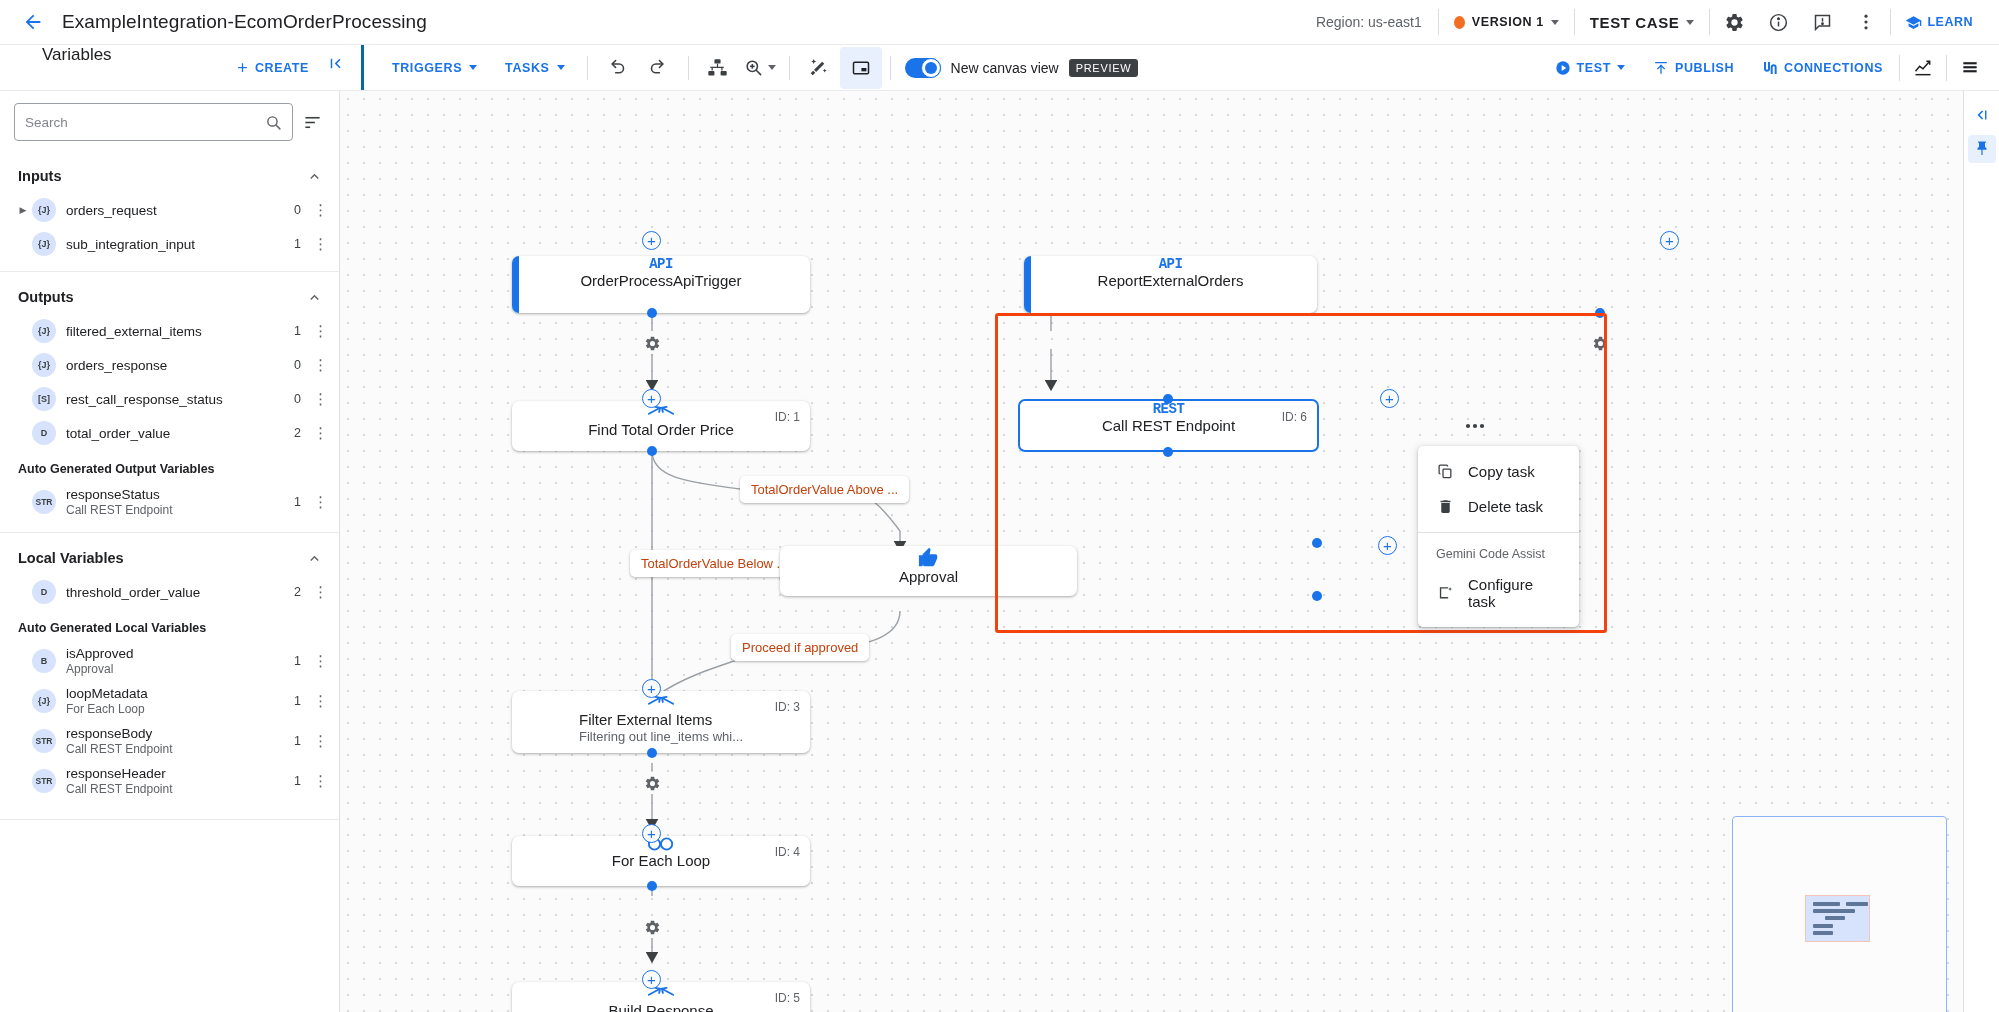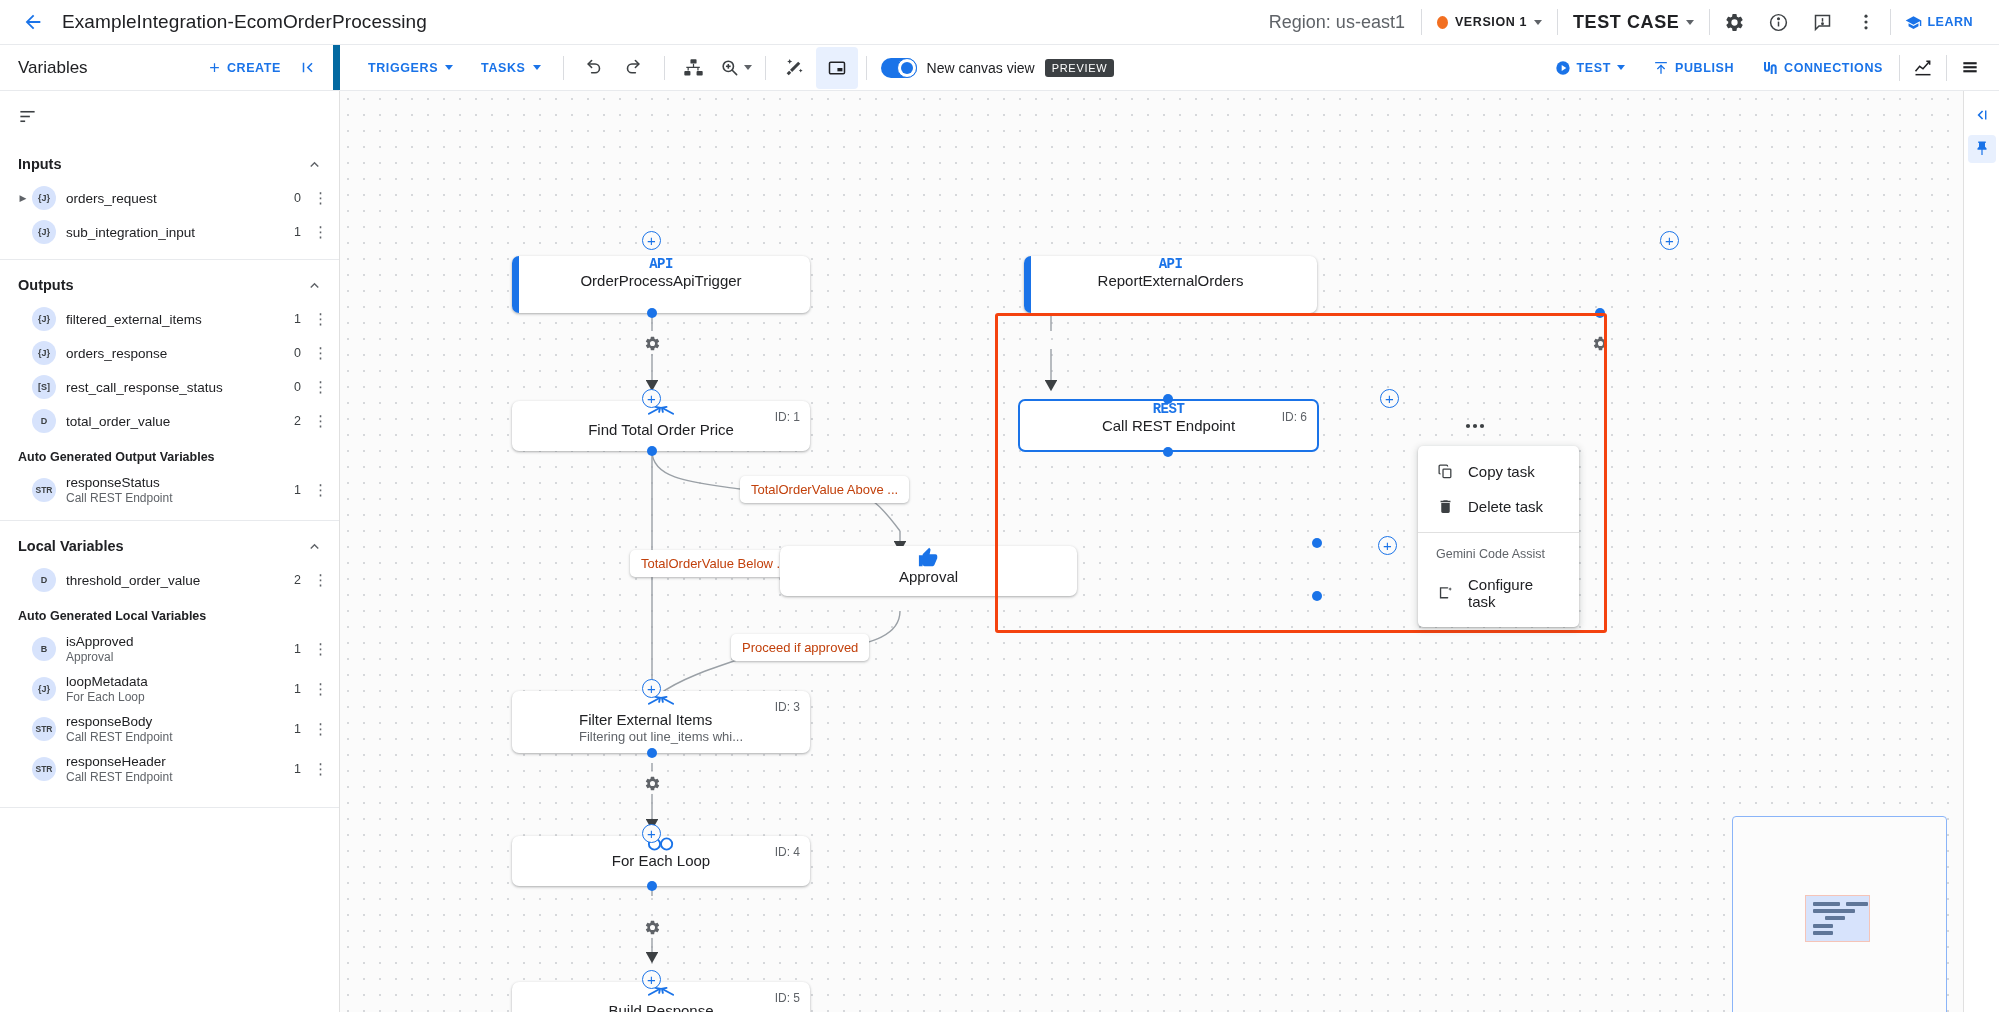--- a/index.html
+++ b/index.html
@@ -18,38 +18,38 @@
     background: #fff;
     border-bottom: 1px solid #e8eaed;
     padding: 0 14px 0 18px;
   }
   .back-arrow {
     width: 30px; height: 30px; display: flex; align-items: center; justify-content: center;
     color: #1a73e8; font-size: 22px; cursor: pointer; margin-right: 14px;
   }
   .app-title { font-size: 19px; color: #202124; letter-spacing: .1px; }
   .topbar-right { margin-left: auto; display: flex; align-items: center; gap: 0; height: 100%; }
-  .region-label { font-size: 18px; color: #5f6368; padding: 0 14px; white-space: nowrap; }
+  .region-label { font-size: 14px; color: #5f6368; padding: 0 14px; white-space: nowrap; }
   .vdivider { width: 1px; height: 26px; background: #dadce0; margin: 0 2px; }
   .ver-btn {
     display: flex; align-items: center; gap: 7px;
     font-size: 12.5px; font-weight: bold; color: #202124; letter-spacing: .6px;
     padding: 0 13px; cursor: pointer; height: 100%;
   }
   .ver-dot { width: 11px; height: 13px; border-radius: 50%; background: #f26f21; display:inline-block; }
   .caret { width: 0; height: 0; border-left: 4px solid transparent; border-right: 4px solid transparent; border-top: 5px solid #5f6368; display:inline-block; }
   .caret.blue { border-top-color: #1a73e8; }
-  .testcase-btn { display: flex; align-items: center; gap: 7px; font-size: 18px; font-weight: bold; color: #202124; letter-spacing: .6px; padding: 0 13px; cursor: pointer; }
+  .testcase-btn { display: flex; align-items: center; gap: 7px; font-size: 15px; font-weight: bold; color: #202124; letter-spacing: .6px; padding: 0 13px; cursor: pointer; }
   .icon-btn { width: 44px; height: 44px; display:flex; align-items:center; justify-content:center; cursor:pointer; color:#3c4043; }
   .icon-btn svg { display:block; }
   .learn-btn { display:flex; align-items:center; gap:5px; color:#1a73e8; font-size:12.5px; font-weight:bold; letter-spacing:.5px; padding:0 12px; cursor:pointer;justify-content:flex-end; }
 
   
   .subbar { height: 46px; min-height:46px; display: flex; align-items: center; background:#fff; border-bottom:1px solid #e8eaed; }
-  .var-head { width: 340px; min-width:340px; height:100%; display:flex; align-items:center; padding: 0 8px 0 18px; border-right:7px solid #0369a1; }
+  .var-head { width: 340px; min-width:340px; height:100%; display:flex; padding: 0 8px 0 18px; border-right:3px solid #0369a1;margin-left:24px; }
   .var-title { font-size:17px; color:#202124; }
   .create-btn { margin-left:auto; display:flex; align-items:center; gap:5px; color:#1a73e8; font-size:12.5px; font-weight:bold; letter-spacing:.6px; cursor:pointer; padding:0 8px; }
   .collapse-btn { width:36px; height:36px; display:flex; align-items:center; justify-content:center; color:#1a73e8; cursor:pointer; }
   .toolbar { flex:1; display:flex; align-items:center; padding-left:14px; gap:0; height:100%; }
   .tb-menu { display:flex; align-items:center; gap:7px; color:#1a73e8; font-size:12.5px; font-weight:bold; letter-spacing:.6px; padding:0 14px; cursor:pointer; }
   .tb-icon { width:42px; height:42px; display:flex; align-items:center; justify-content:center; cursor:pointer; color:#3c4043; border-radius:4px; }
   .tb-icon.active { background:#e8f0fe; }
   .tb-sep { width:1px; height:24px; background:#dadce0; margin:0 8px; }
   .toggle-wrap { display:flex; align-items:center; gap:10px; padding-left:6px; }
   .toggle {
@@ -350,20 +350,27 @@
             </svg>
         </div>
       </div>
     </div>
   </div>
 
   <div class="body">
 
     <div class="sidebar">
       <div class="search-row">
+        <div class="search-box">
+          <input type="text" placeholder="Search" style="">
+          <svg width="17" height="17" viewBox="0 0 24 24" fill="none" stroke="#5f6368" stroke-width="2">
+              <circle cx="10.5" cy="10.5" r="6.5"></circle>
+              <line x1="15.5" y1="15.5" x2="21" y2="21" stroke-linecap="round"></line>
+            </svg>
+        </div>
         <div class="sort-icon">
           <svg width="19" height="19" viewBox="0 0 24 24" fill="#3c4043">
               <rect x="3" y="5" width="18" height="2"></rect>
               <rect x="3" y="11" width="12" height="2"></rect>
               <rect x="3" y="17" width="6" height="2"></rect>
             </svg>
         </div>
       </div>
 
       <div class="section">

